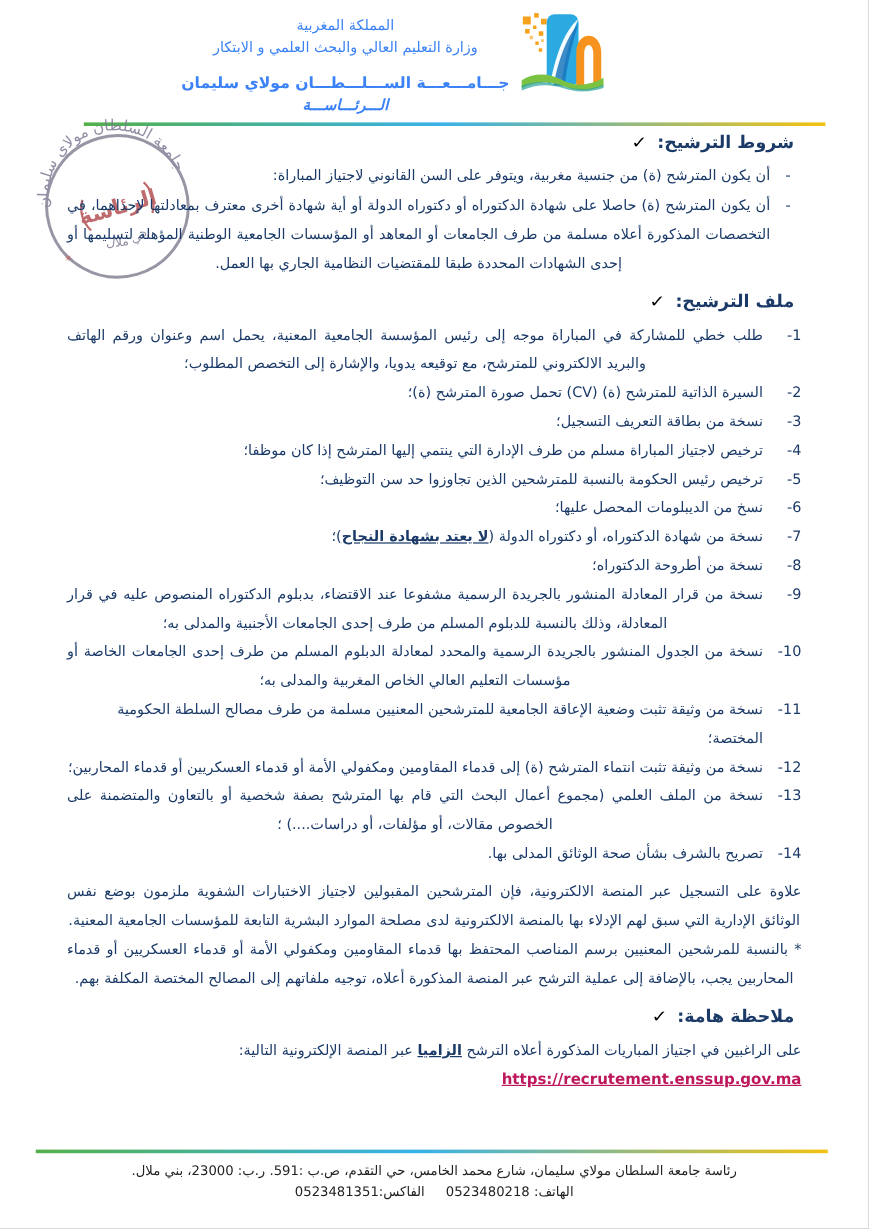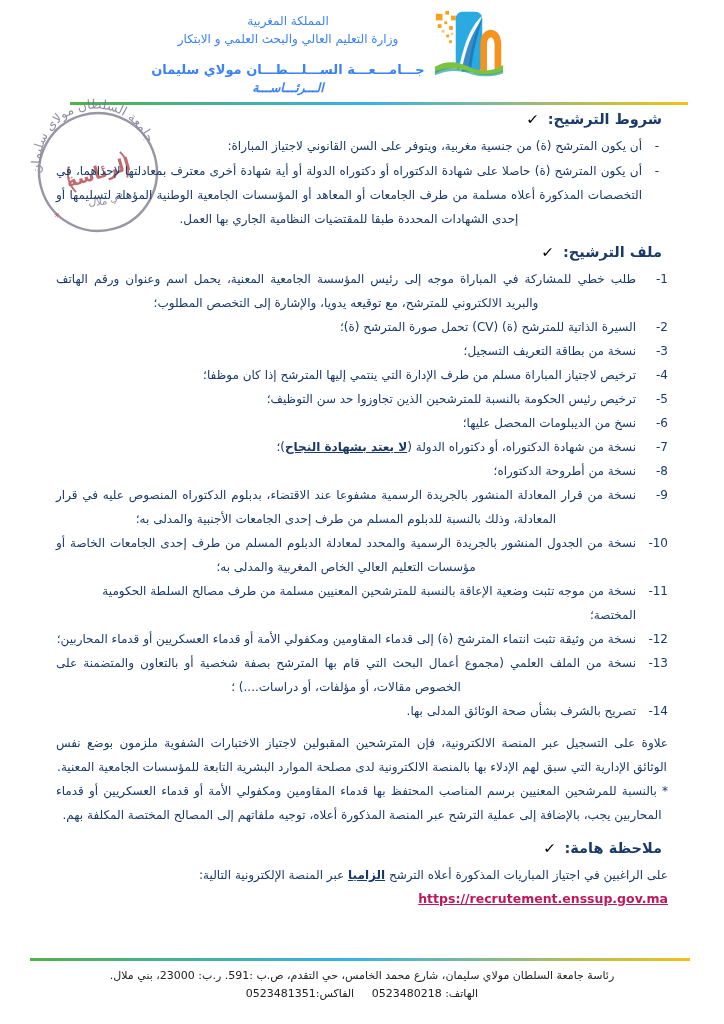--- a/index.html
+++ b/index.html
@@ -160,21 +160,21 @@
     <div class="it">
         <span class="num">9-</span>
         <span class="t jc">نسخة من قرار المعادلة المنشور بالجريدة الرسمية مشفوعا عند الاقتضاء، بدبلوم الدكتوراه المنصوص عليه في قرار المعادلة، وذلك بالنسبة للدبلوم المسلم من طرف إحدى الجامعات الأجنبية والمدلى به؛</span>
       </div>
     <div class="it">
         <span class="num">10-</span>
         <span class="t jc">نسخة من الجدول المنشور بالجريدة الرسمية والمحدد لمعادلة الدبلوم المسلم من طرف إحدى الجامعات الخاصة أو مؤسسات التعليم العالي الخاص المغربية والمدلى به؛</span>
       </div>
     <div class="it">
         <span class="num">11-</span>
-        <span class="t">نسخة من موجه تثبت وضعية الإعاقة بالنسبة للمترشحين المعنيين مسلمة من طرف مصالح السلطة الحكومية المختصة؛</span>
+        <span class="t">نسخة من وثيقة تثبت وضعية الإعاقة الجامعية للمترشحين المعنيين مسلمة من طرف مصالح السلطة الحكومية المختصة؛</span>
       </div>
     <div class="it">
         <span class="num">12-</span>
         <span class="t">نسخة من وثيقة تثبت انتماء المترشح (ة) إلى قدماء المقاومين ومكفولي الأمة أو قدماء العسكريين أو قدماء المحاربين؛</span>
       </div>
     <div class="it">
         <span class="num">13-</span>
         <span class="t jc">نسخة من الملف العلمي (مجموع أعمال البحث التي قام بها المترشح بصفة شخصية أو بالتعاون والمتضمنة على الخصوص مقالات، أو مؤلفات، أو دراسات....) ؛</span>
       </div>
     <div class="it">

